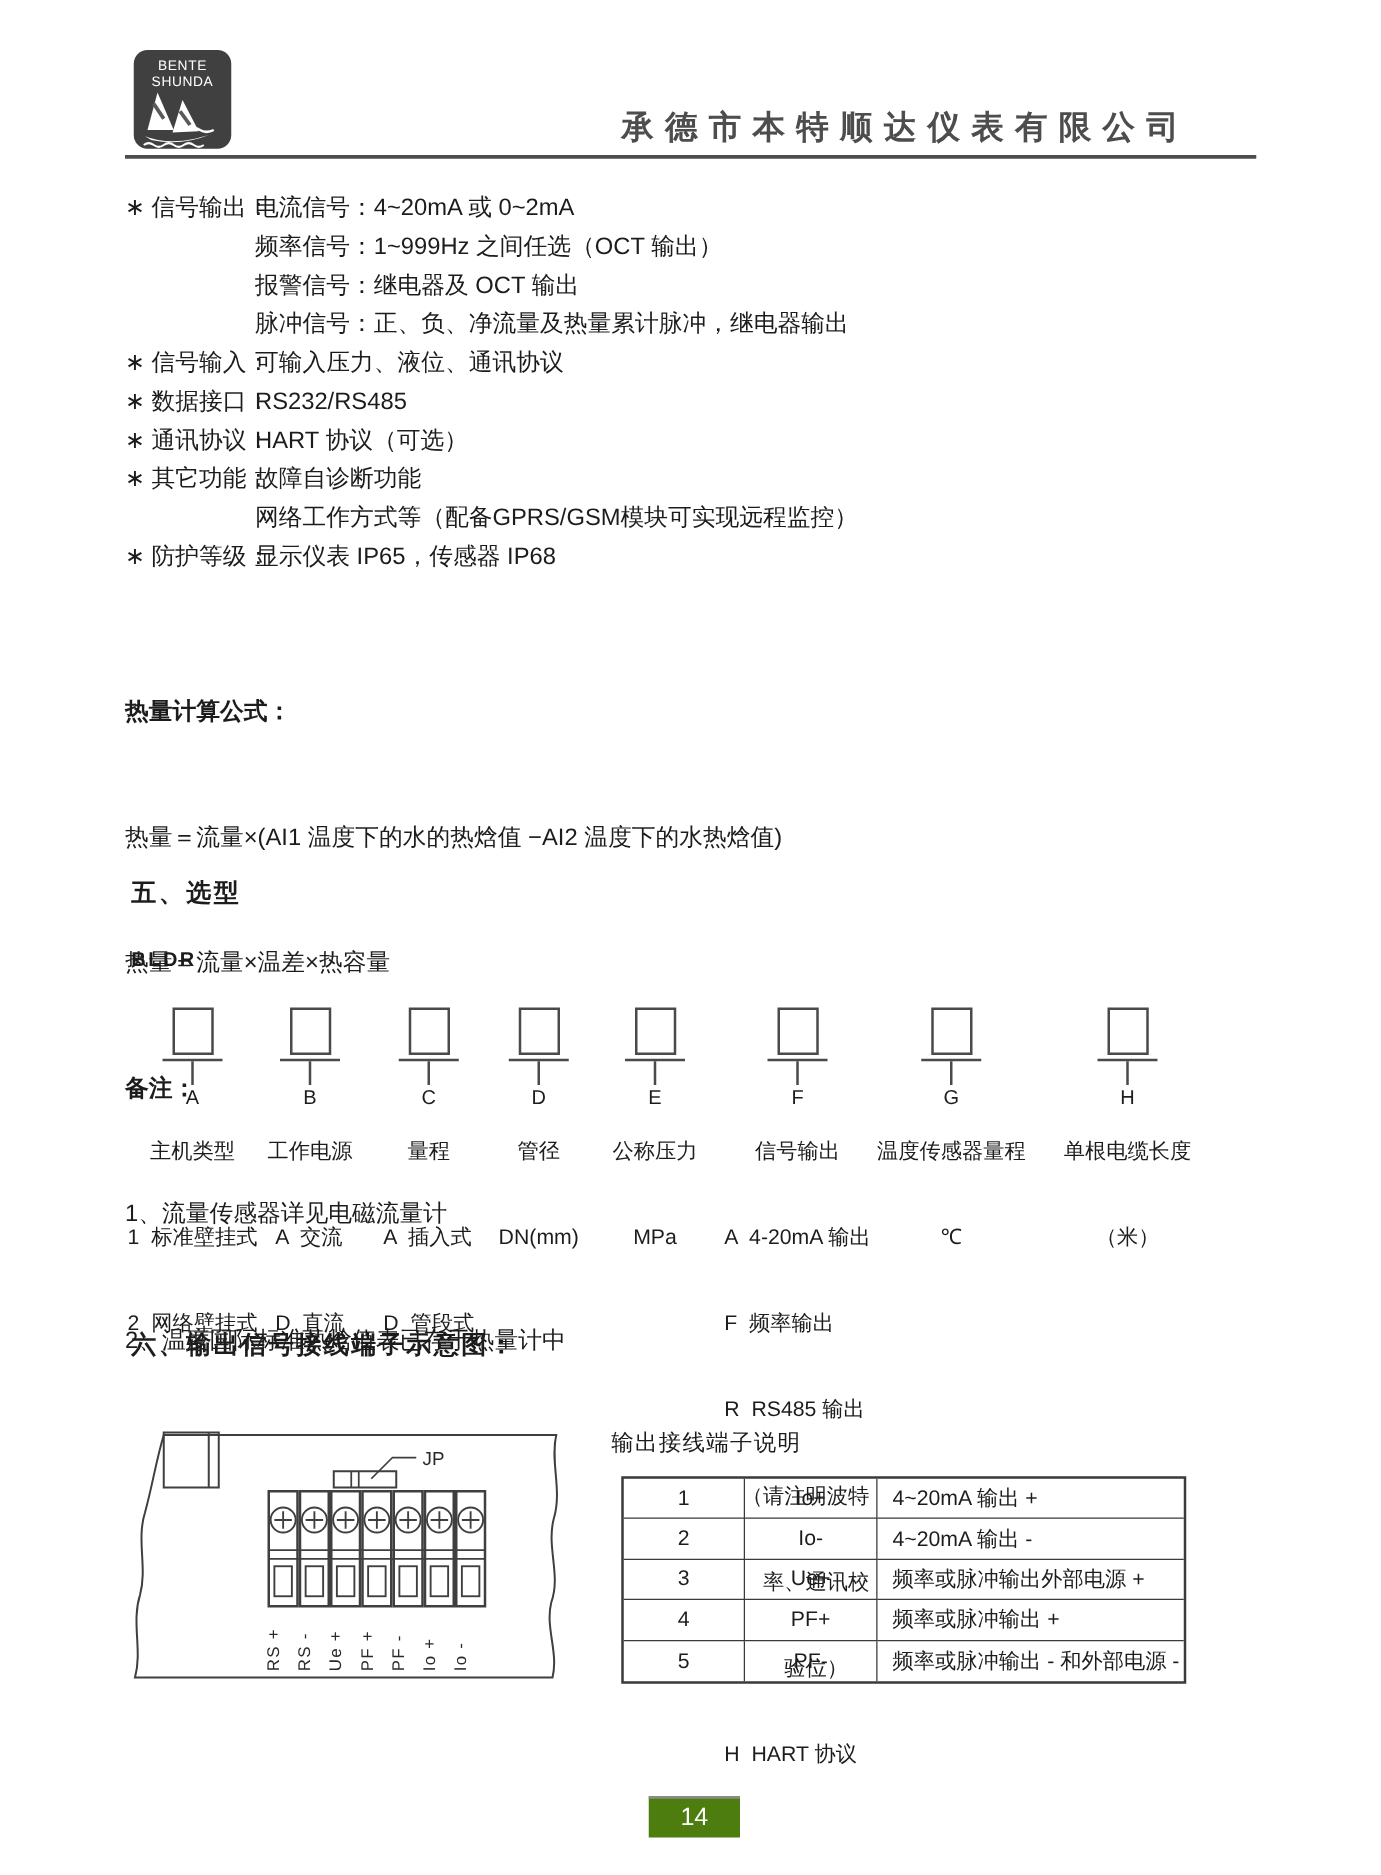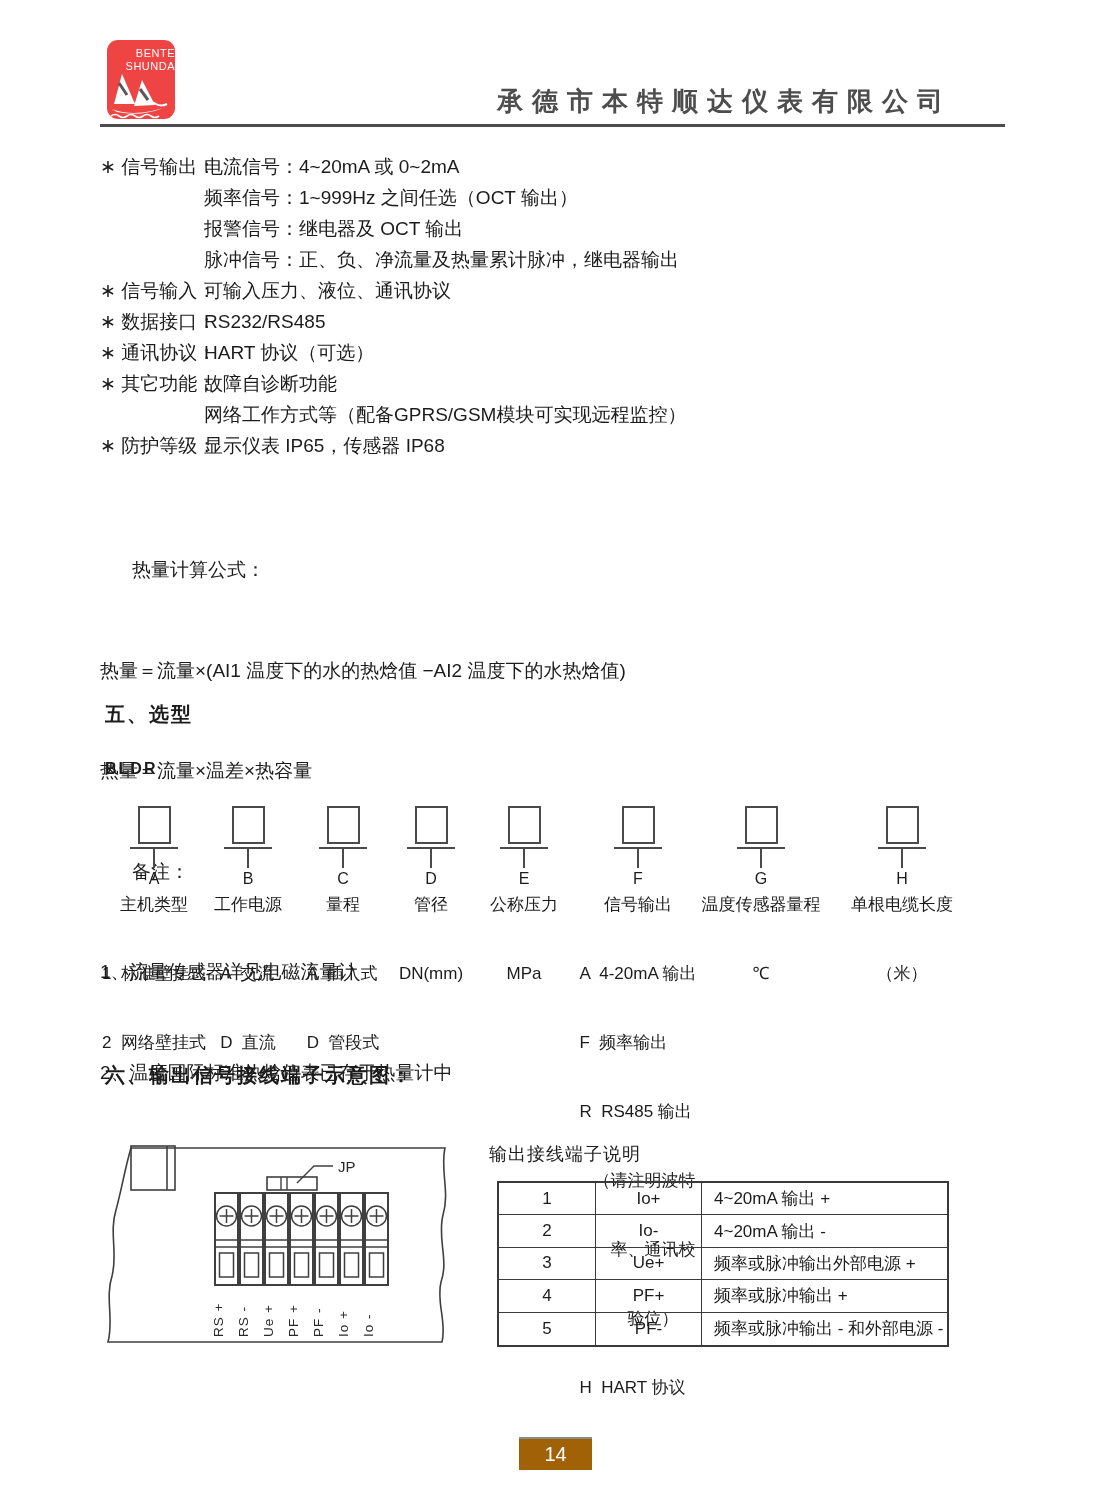--- a/index.html
+++ b/index.html
@@ -3,60 +3,60 @@
 <meta charset="utf-8">
 <style>
   html,body { margin:0; padding:0; background:#ffffff; }
   .page {
     position:relative; width:1105px; height:1500px; background:#ffffff;
     font-family:"Liberation Sans", sans-serif; color:#1c1c1c; overflow:hidden;
   }
 
   
   .logo {
-    position:absolute; left:107px; top:40px; width:68px; height:79px;
-    background:#ef4444; border-radius:11px; text-align:right;
+    position:absolute; left:107px; top:40px; width:78px; height:79px;
+    background:#404040; border-radius:11px; text-align:center;
   }
   .logo-line { color:#ffffff; font-size:11px; line-height:13px; letter-spacing:0.5px; }
   .logo-line.first { margin-top:7px; }
   .company {
     position:absolute; left:497px; top:84px; font-size:26px; font-weight:bold;
     color:#4d4d4d; letter-spacing:9px; white-space:nowrap;
   }
   .header-rule { position:absolute; left:100px; top:124px; width:905px; height:3px; background:#4d4d4d; }
 
   
   .specs { position:absolute; left:100px; top:151px; font-size:19px; line-height:31px; }
   .spec-row { display:flex; white-space:pre; }
   .spec-label { width:104px; flex:none; }
   .spec-text { flex:none; }
 
   
   .heat { position:absolute; left:100px; top:486px; font-size:19px; line-height:33.5px; white-space:pre; }
-  .bold { font-weight:normal;margin-left:32px; }
+  .bold { font-weight:bold; }
 
   
   .sec-heading { position:absolute; font-size:20px; font-weight:bold; letter-spacing:2px; }
   .sec5 { left:105px; top:701px; }
   .model-code { position:absolute; left:105px; top:760px; font-size:16px; font-weight:bold; letter-spacing:2px; }
 
   .selcol { position:absolute; top:806px; text-align:center; font-size:17px; line-height:23px; }
   .colA { left:84px;  width:140px; }
   .colB { left:188px; width:120px; }
   .colC { left:283px; width:120px; }
   .colD { left:371px; width:120px; }
   .colE { left:464px; width:120px; }
   .colF { left:558px; width:160px; }
   .colG { left:671px; width:180px; }
   .colH { left:822px; width:160px; }
   .selbox { width:29px; height:34px; border:2px solid #4a4a4a; margin:0 auto; background:#fff; }
   .sel-hline { width:48px; height:2px; background:#4a4a4a; margin:3px auto 0; }
   .sel-vline { width:2px; height:19px; background:#4a4a4a; margin:0 auto; }
   .sel-letter { font-size:16px; line-height:20px; margin-top:1px; }
-  .sel-title { margin-top:4px; }
+  .sel-title { margin-top:20px; }
   .opts { display:inline-block; text-align:left; white-space:pre; }
   .opts.center { text-align:center; }
   .opt.ind1 { padding-left:14px; }
   .opt.ind2 { padding-left:30px;text-align:center; }
 
   
   .sec6 { left:105px; top:1062px; }
   .terminal-svg { position:absolute; left:100px; top:1130px; }
 
   .tbl-title { position:absolute; left:489px; top:1142px; font-size:18px; letter-spacing:1px; }
@@ -67,21 +67,21 @@
     font-size:17px;
   }
   .cell { display:flex; align-items:center; justify-content:center;
           border-right:1.5px solid #3a3a3a; border-bottom:1.5px solid #3a3a3a; }
   .cell.desc { justify-content:flex-start; padding-left:12px; white-space:pre; }
   .cell.last-col { border-right:none; }
   .cell.last-row { border-bottom:none; }
 
   .page-badge {
     position:absolute; left:519px; top:1437px; width:73px; height:31px;
-    background:#a16207; color:#ffffff; font-size:20px;
+    background:#4d7c0f; color:#ffffff; font-size:20px;
     display:flex; align-items:center; justify-content:center;
     border-top:2px solid #8a8b8d;
   }
 </style>
 </head>
 <body>
 
 <div class="page">
 
   <div class="logo">

